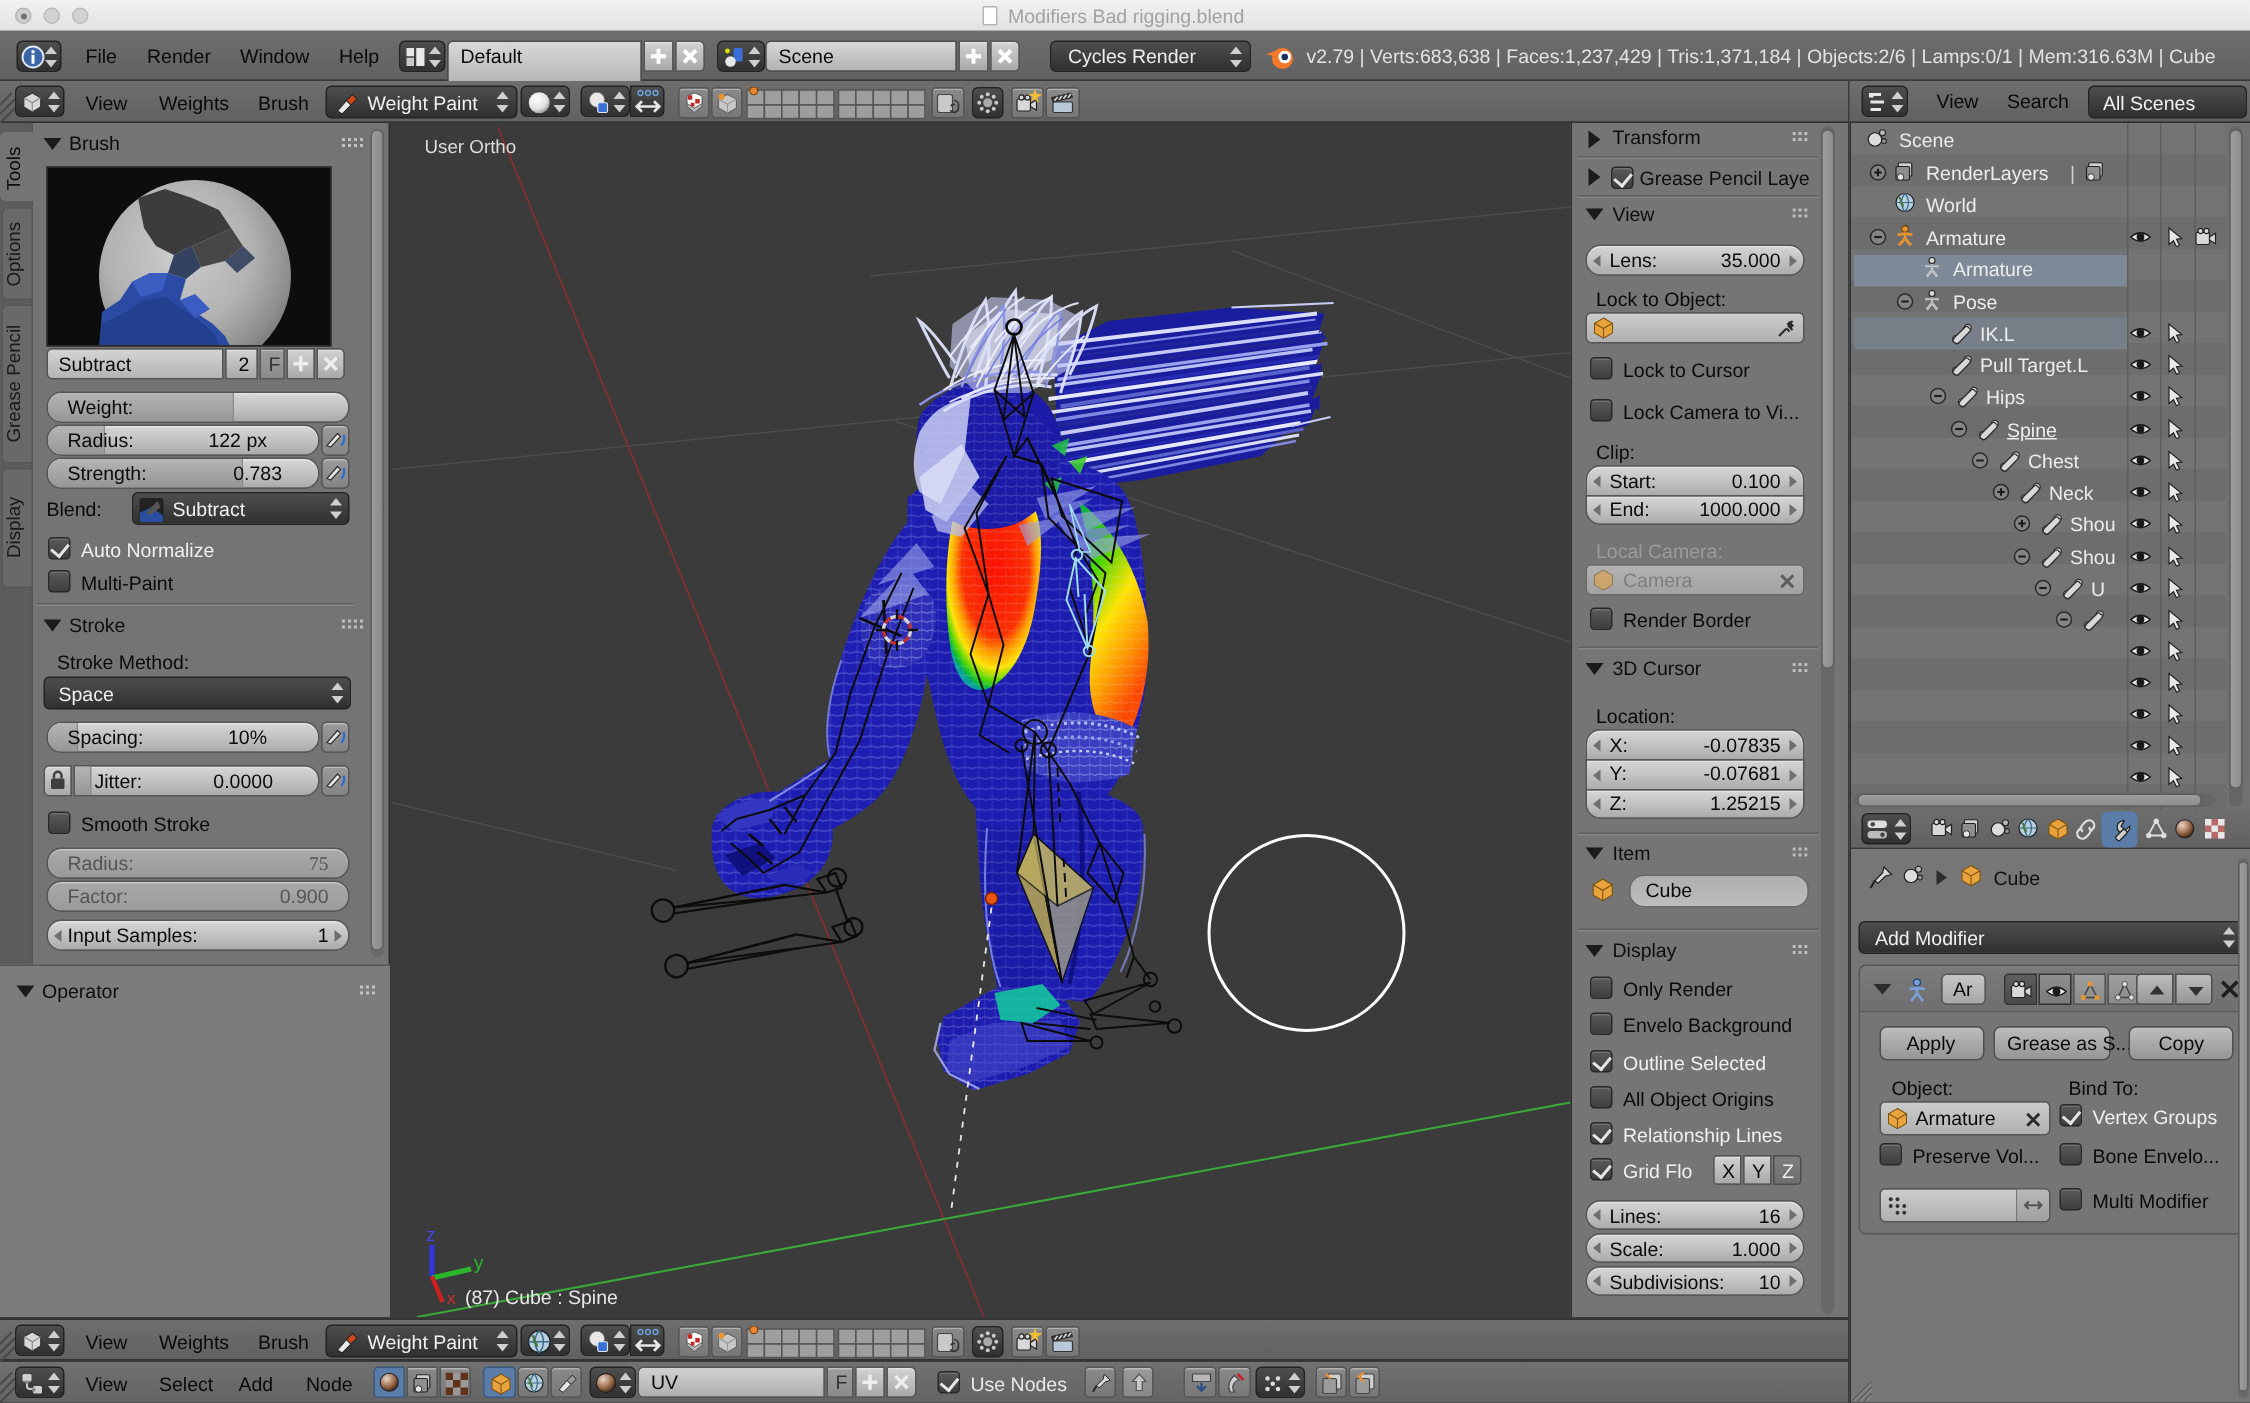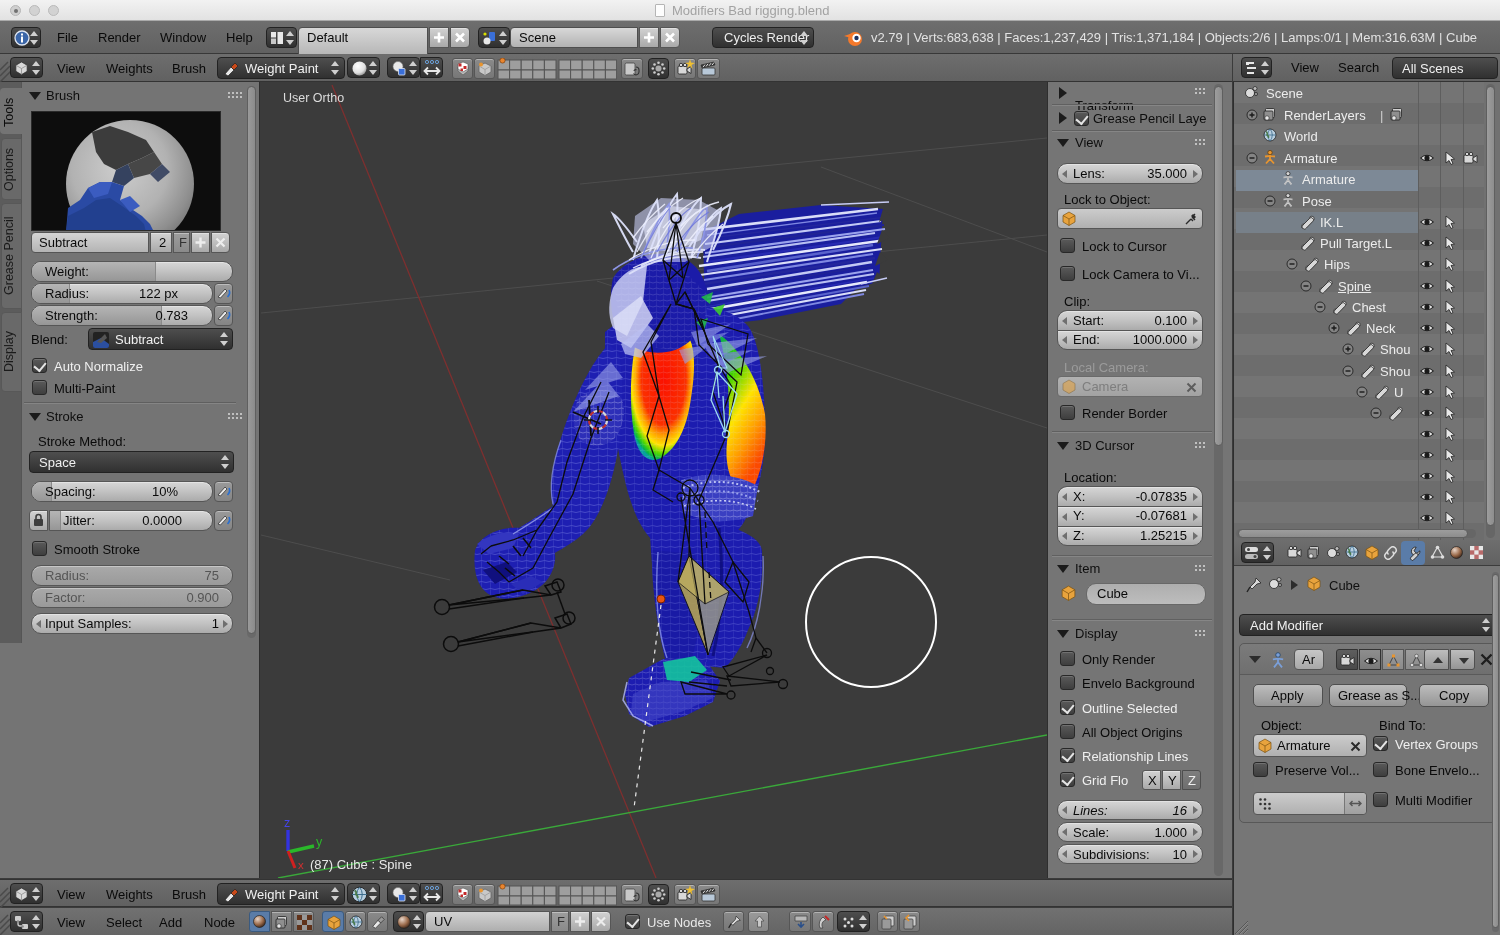--- a/index.html
+++ b/index.html
@@ -79,21 +79,21 @@
   </div>
   <div class="abs" style="left:510px;top:6px;width:128px;height:21px;background:linear-gradient(#d8d8d8,#b2b2b2);border:1px solid #4e4e4e;border-radius:4px 0 0 4px;">
     <div class="lbl" style="left:8px;top:2px;">Scene</div>
   </div>
   <div class="abs sq" style="left:639px;top:6px;width:20px;height:21px;border-radius:0;"><svg width="18" height="19" viewBox="0 0 18 19">
         <path d="M9 4.5v10M4 9.5h10" stroke="#fff" stroke-width="2.6"></path>
       </svg></div>
   <div class="abs sq" style="left:660px;top:6px;width:20px;height:21px;border-radius:0 4px 4px 0;"><svg width="18" height="19" viewBox="0 0 18 19">
         <path d="M5 5.5l8 8M13 5.5l-8 8" stroke="#fff" stroke-width="2.6"></path>
       </svg></div>
-  <div class="abs darkw" style="left:700px;top:6px;width:102px;height:21px;margin-left:12px;">
+  <div class="abs darkw" style="left:700px;top:6px;width:134px;height:21px;">
     <div class="wlbl" style="left:11px;top:2px;color:#ededed;">Cycles Render</div>
     <div class="ud" style="right:4px;"></div>
   </div>
   <svg class="abs" style="left:843px;top:9px;" width="21" height="17" viewBox="0 0 21 17">
       <circle cx="12" cy="9" r="7" fill="#f4792b"></circle>
       <circle cx="13.5" cy="8" r="4.2" fill="#fff"></circle>
       <circle cx="13.5" cy="8" r="2.2" fill="#1b2f5e"></circle>
       <path d="M1 6 L10 3 L8 8 Z" fill="#f4792b"></path>
     </svg>
   <div class="abs" style="left:871px;top:9px;font-size:13px;color:#e2e2e2;">v2.79 | Verts:683,638 | Faces:1,237,429 | Tris:1,371,184 | Objects:2/6 | Lamps:0/1 | Mem:316.63M | Cube</div>
@@ -371,36 +371,41 @@
       <div class="lbl" style="right:30px;top:2px;">0.0000</div>
   </div>
   <div class="abs sq" style="left:214px;top:428px;width:19px;height:21px;border-radius:4px;background:linear-gradient(#9a9a9a,#848484);"><svg width="17" height="19" viewBox="0 0 17 19">
         <path d="M3 13 L10 5 L12 7 L5.5 14 Z" fill="#e8e8e8" stroke="#333" stroke-width=".8"></path>
         <path d="M12.5 13c2-2 2.5-5 1.5-7" stroke="#2a6fd0" stroke-width="1.6" fill="none"></path>
       </svg></div>
   <div class="cb" style="left:32px;top:459px;"></div>
     <div class="lbl" style="left:54px;top:460px;">Smooth Stroke</div>
   <div class="abs pill" style="left:31px;top:483px;width:202px;height:21px;background:linear-gradient(#a9a9a9,#9a9a9a);">
     <div class="lbl" style="left:13px;top:2px;color:#555;">Radius:</div>
-      <div class="lbl" style="right:13px;top:2px;color:#555;">75</div>
+      <div class="lbl" style="right:13px;top:2px;color:#555;font-family:Liberation Serif, serif;">75</div>
   </div>
   <div class="abs pill" style="left:31px;top:505px;width:202px;height:21px;background:linear-gradient(#a9a9a9,#9a9a9a);">
     <div class="lbl" style="left:13px;top:2px;color:#555;">Factor:</div>
       <div class="lbl" style="right:13px;top:2px;color:#555;">0.900</div>
   </div>
   <div class="abs pill" style="left:31px;top:531px;width:202px;height:21px;">
     <div class="larr"></div>
       <div class="rarr"></div>
     <div class="lbl" style="left:13px;top:2px;">Input Samples:</div>
       <div class="lbl" style="right:13px;top:2px;">1</div>
   </div>
 
   <div class="abs" style="left:247px;top:4px;width:9px;height:552px;background:#696969;border-radius:5px;"></div>
   <div class="abs" style="left:247px;top:4px;width:9px;height:548px;background:linear-gradient(90deg,#9a9a9a,#8b8b8b);border-radius:5px;border:1px solid #5f5f5f;"></div>
 
+  <div class="abs" style="left:0;top:561px;width:260px;height:235px;background:#7c7c7c;border-top:1px solid #565656;">
+    <div class="tri open" style="left:11px;top:13px;"></div>
+    <div class="phdr" style="left:28px;top:9px;">Operator</div>
+    <div class="dots" style="left:240px;top:13px;width:10px;"></div>
+  </div>
 </div>
 
 <div class="abs" id="viewport" style="left:261px;top:82px;width:786px;height:796px;background:#3b3b3b;overflow:hidden;">
 <svg width="786" height="796" viewBox="0 0 786 796">
   <defs>
     <radialGradient id="rbw" cx="52%" cy="38%" r="64%">
       <stop offset="0%" stop-color="#fb1000"></stop>
       <stop offset="55%" stop-color="#fb3000"></stop>
       <stop offset="68%" stop-color="#ff9e00"></stop>
       <stop offset="80%" stop-color="#ffe400"></stop>
@@ -665,21 +670,21 @@
     <text x="55" y="764" fill="#2ab82a">y</text>
     <text x="37" y="787" fill="#d03030" font-size="11.5">x</text>
   </g>
   <text x="22" y="20" font-family="Liberation Sans, sans-serif" font-size="12.5" fill="#dcdcdc">User Ortho</text>
   <text x="49" y="787" font-family="Liberation Sans, sans-serif" font-size="13" fill="#e8e8e8">(87) Cube : Spine</text>
 </svg>
 </div>
 
 <div class="abs" id="npanel" style="left:1047px;top:82px;width:185px;height:796px;background:#757575;border-left:1px solid #2e2e2e;font-size:13px;">
   <div class="tri closed" style="left:11px;top:5px;"></div>
-  <div class="phdr" style="left:27px;top:2px;margin-top:14px;">Transform</div>
+  <div class="phdr" style="left:27px;top:2px;">Transform</div>
   <div class="dots" style="left:147px;top:6px;width:10px;"></div>
   <div class="abs" style="left:4px;top:22px;width:160px;height:1px;background:#606060;box-shadow:0 1px 0 #868686;"></div>
   <div class="tri closed" style="left:11px;top:30px;"></div>
   <div class="abs cb ck" style="left:26px;top:29px;"></div>
   <div class="phdr" style="left:45px;top:29px;">Grease Pencil Laye</div>
   <div class="abs" style="left:4px;top:48px;width:160px;height:1px;background:#606060;box-shadow:0 1px 0 #868686;"></div>
   <div class="tri open" style="left:9px;top:57px;"></div>
   <div class="phdr" style="left:27px;top:53px;">View</div>
   <div class="dots" style="left:147px;top:57px;width:10px;"></div>
   <div class="abs pill" style="left:9px;top:81px;width:146px;height:21px;">
@@ -780,21 +785,21 @@
     <div class="wlbl" style="left:34px;top:691px;">Grid Flo</div>
   <div class="abs sq" style="left:94px;top:688px;width:19px;height:20px;border-radius:3px 0 0 3px;">
       <div class="lbl" style="left:5px;top:2px;">X</div>
     </div>
   <div class="abs sq" style="left:114px;top:688px;width:19px;height:20px;border-radius:0;">
       <div class="lbl" style="left:5px;top:2px;">Y</div>
     </div>
   <div class="abs" style="left:134px;top:688px;width:19px;height:20px;background:linear-gradient(#7e7e7e,#6e6e6e);border:1px solid #4e4e4e;border-radius:0 3px 3px 0;">
       <div class="lbl" style="left:5px;top:2px;color:#eee;">Z</div>
     </div>
-  <div class="abs pill" style="left:9px;top:718px;width:146px;height:20px;font-style:italic;">
+  <div class="abs pill" style="left:9px;top:718px;width:146px;height:20px;">
     <div class="larr"></div>
       <div class="rarr"></div>
     <div class="lbl" style="left:15px;top:2px;">Lines:</div>
       <div class="lbl" style="right:15px;top:2px;">16</div>
   </div>
   <div class="abs pill" style="left:9px;top:740px;width:146px;height:20px;">
     <div class="larr"></div>
       <div class="rarr"></div>
     <div class="lbl" style="left:15px;top:2px;">Scale:</div>
       <div class="lbl" style="right:15px;top:2px;">1.000</div>

